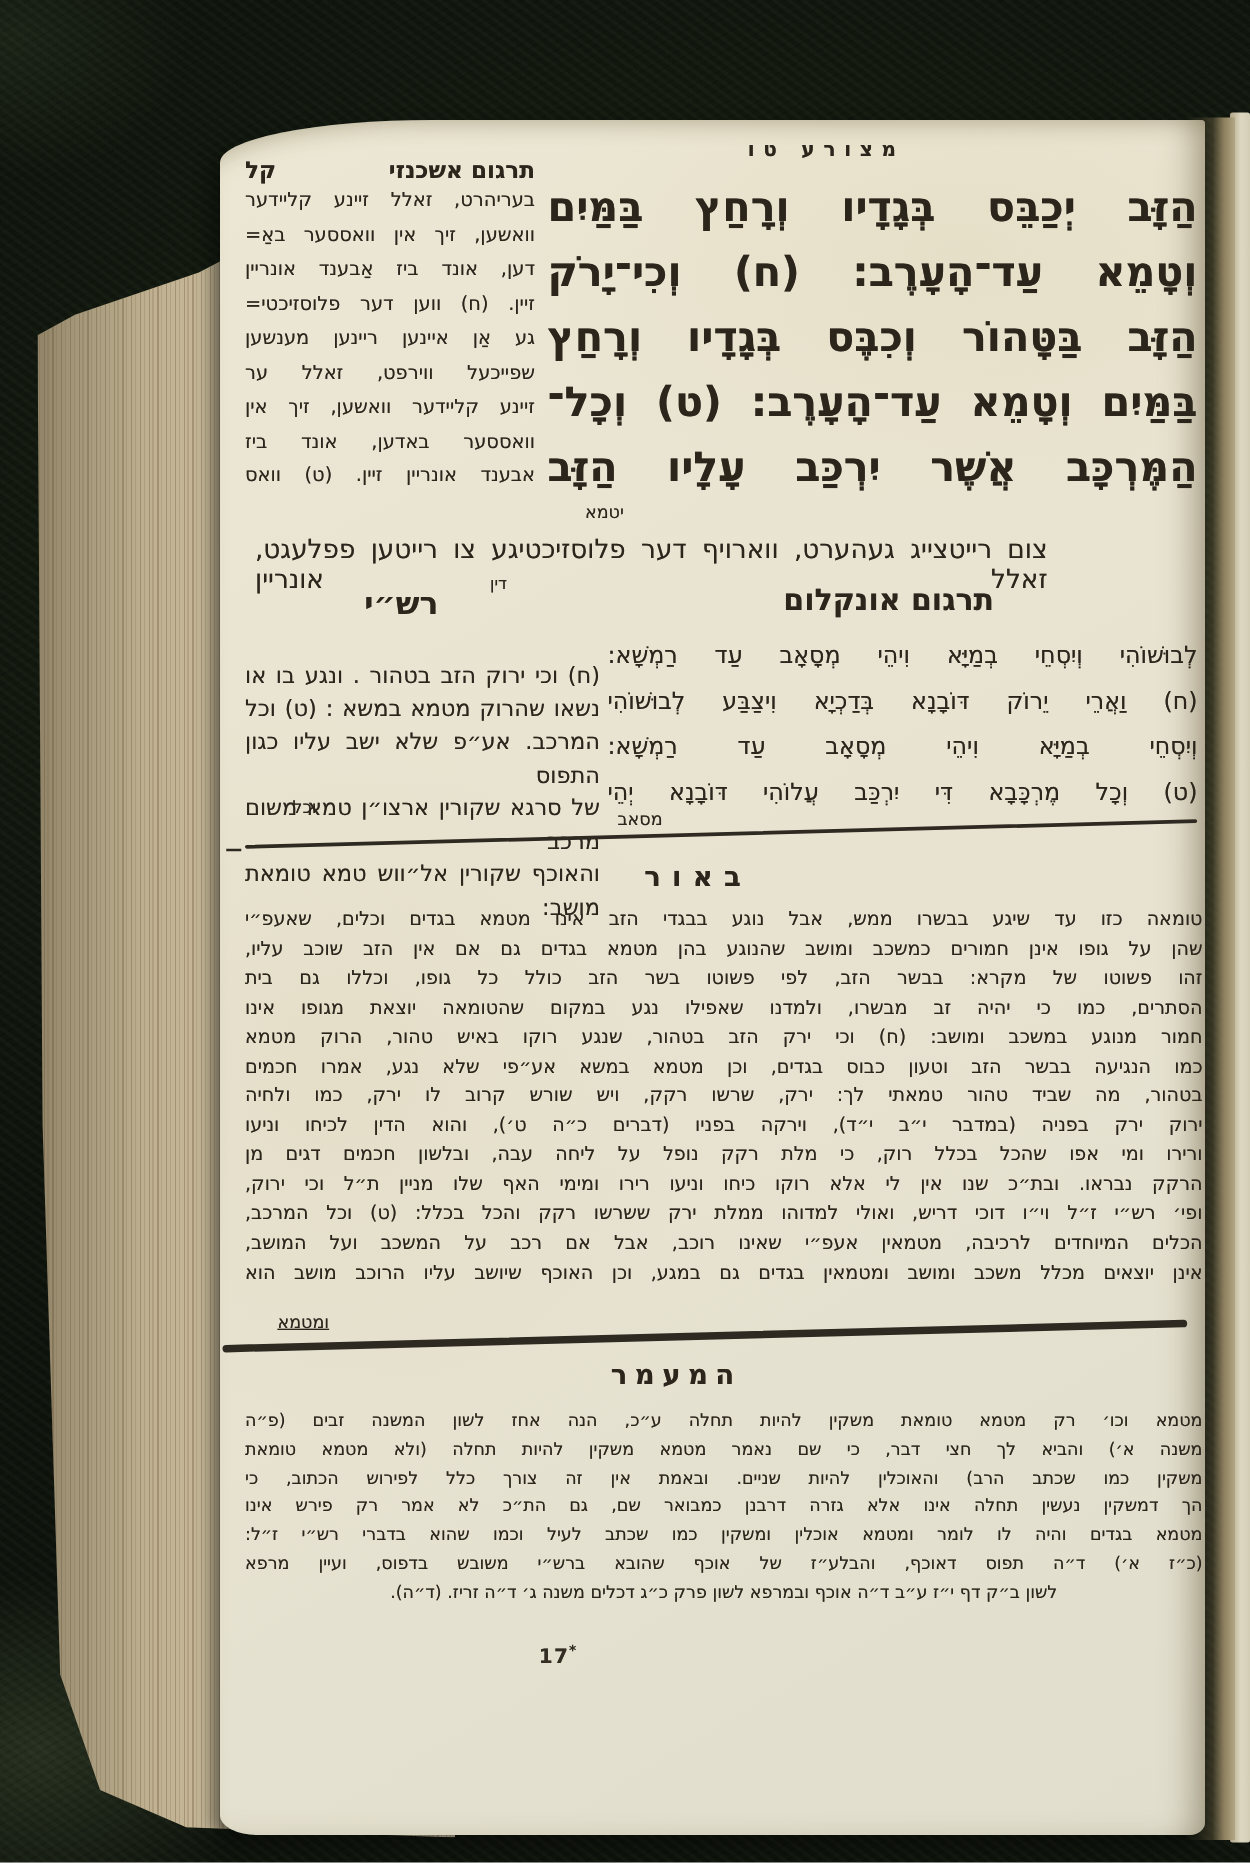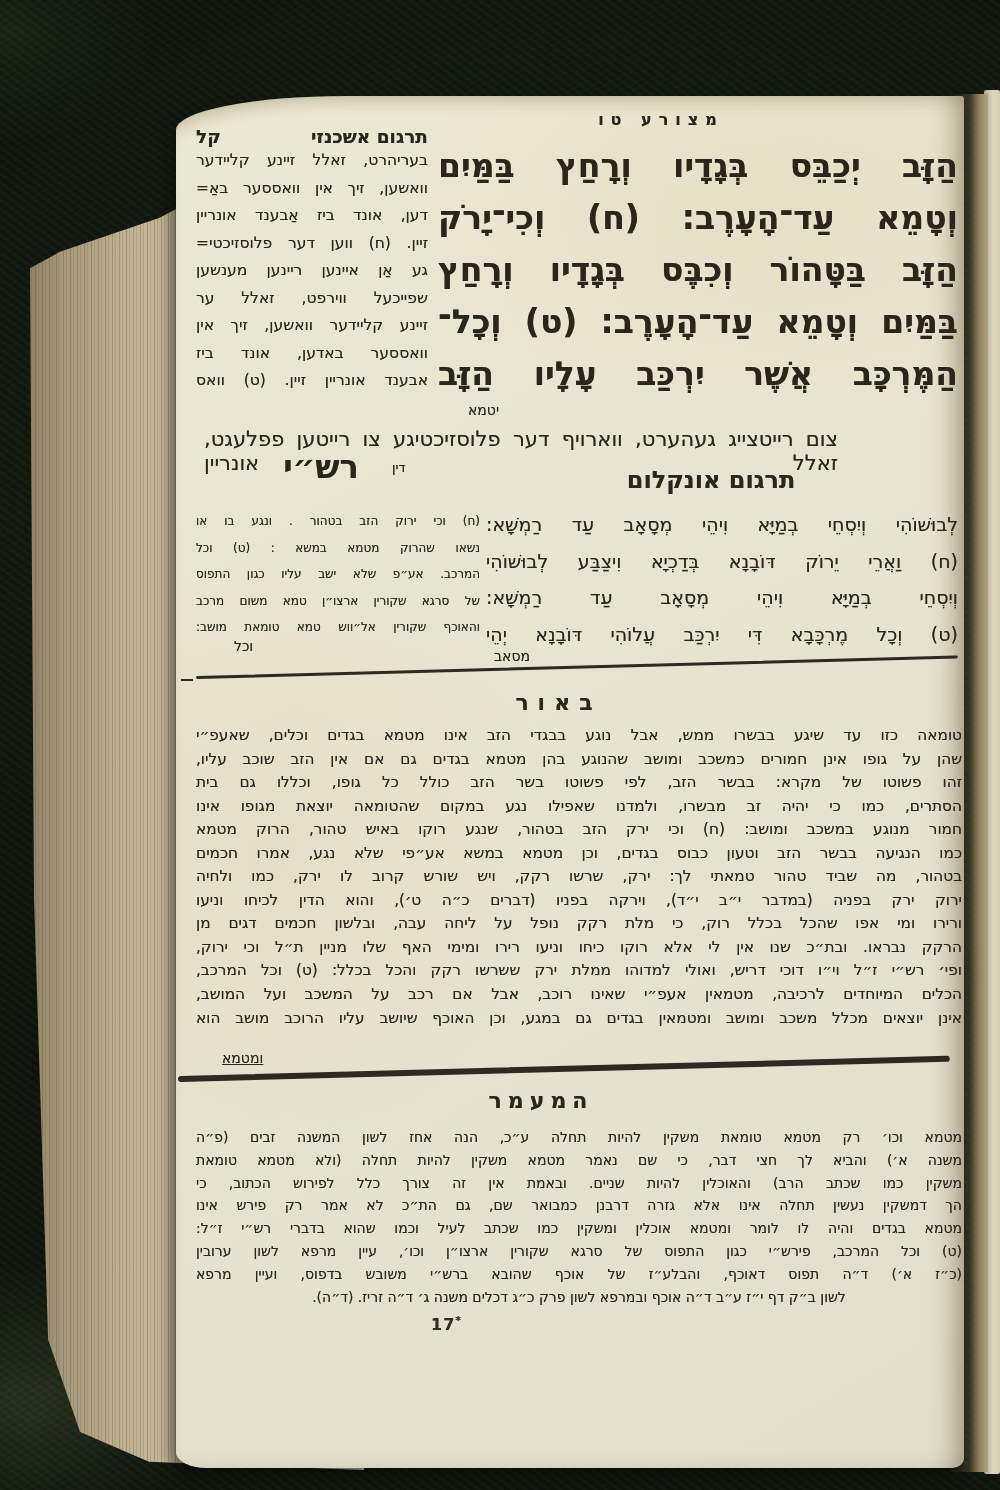--- a/index.html
+++ b/index.html
@@ -43,24 +43,24 @@
   .running-head{left:400px;top:14px;width:170px;font-size:16px;letter-spacing:7px;}
   .ashk-col{left:20px;top:30px;width:232px;}
   .ashk-head{display:flex;justify-content:space-between;align-items:baseline;font-size:18.5px;}
   .ashk-lines{font-size:15.5px;line-height:27.5px;}
   .mikra{left:262px;top:44px;width:520px;font-size:33px;line-height:52px;font-weight:bold;}
   .catchword{font-size:14px;}
   .cw-mikra{left:292px;top:306px;}
   .german-line{left:28px;top:331px;width:634px;font-size:21px;}
   .cw-din{left:216px;top:364px;font-size:13px;}
   .onk-title{left:380px;top:370px;width:310px;font-size:24px;}
-  .rashi-title{left:60px;top:352px;width:170px;font-size:32px;}
+  .rashi-title{left:60px;top:372px;width:170px;font-size:25px;}
   .onk-block{left:310px;top:410px;width:472px;font-size:19px;line-height:36.5px;}
   .cw-onk{left:318px;top:552px;}
-  .rashi-block{left:20px;top:412px;width:284px;font-size:12px;line-height:26.5px;}
+  .rashi-block{left:20px;top:432px;width:284px;font-size:18px;line-height:26.5px;}
   .cw-rashi{left:58px;top:542px;}
   .rule{background:#2e2921;border-radius:2px;transform-origin:left center;}
   .rule1{left:20px;top:580px;width:762px;height:3px;transform:rotate(-1.55deg);}
   .rule1-dash{left:5px;top:583px;width:12px;height:2px;background:#2e2921;}
   .biur-title{left:320px;top:594px;width:125px;font-size:22px;letter-spacing:9px;}
   .biur-block{left:20px;top:628px;width:766px;font-size:15.3px;line-height:23.55px;}
   .cw-biur{left:46px;top:954px;text-decoration:underline;}
   .rule2{left:2px;top:980px;width:772px;height:6px;transform:rotate(-1.5deg);border-radius:3px;}
   .ham-title{left:290px;top:992px;width:150px;font-size:22px;letter-spacing:6px;}
   .ham-block{left:20px;top:1030px;width:766px;font-size:14px;line-height:22.8px;}
@@ -154,21 +154,20 @@
 
     <div class="abs rule rule2"></div>
 
     <div class="abs ham-title ctr b">המעמר</div>
     <div class="abs ham-block">
       <div class="jl">מטמא וכו׳ רק מטמא טומאת משקין להיות תחלה ע״כ, הנה אחז לשון המשנה זבים (פ״ה</div>
       <div class="jl">משנה א׳) והביא לך חצי דבר, כי שם נאמר מטמא משקין להיות תחלה (ולא מטמא טומאת</div>
       <div class="jl">משקין כמו שכתב הרב) והאוכלין להיות שניים. ובאמת אין זה צורך כלל לפירוש הכתוב, כי</div>
       <div class="jl">הך דמשקין נעשין תחלה אינו אלא גזרה דרבנן כמבואר שם, גם הת״כ לא אמר רק פירש אינו</div>
       <div class="jl">מטמא בגדים והיה לו לומר ומטמא אוכלין ומשקין כמו שכתב לעיל וכמו שהוא בדברי רש״י ז״ל:</div>
-      <div class="jl">(ט) וכל המרכב, פירש״י כגון התפוס של סרגא שקורין ארצו״ן וכו׳, עיין מרפא לשון ערובין</div>
       <div class="jl">(כ״ז א׳) ד״ה תפוס דאוכף, והבלע״ז של אוכף שהובא ברש״י משובש בדפוס, ועיין מרפא</div>
       <div class="last-center">לשון ב״ק דף י״ז ע״ב ד״ה אוכף ובמרפא לשון פרק כ״ג דכלים משנה ג׳ ד״ה זריז. (ד״ה).</div>
     </div>
 
     <div class="abs page-num">
       <span>17</span><span class="star">*</span>
     </div>
 
   </div>
 </div>

